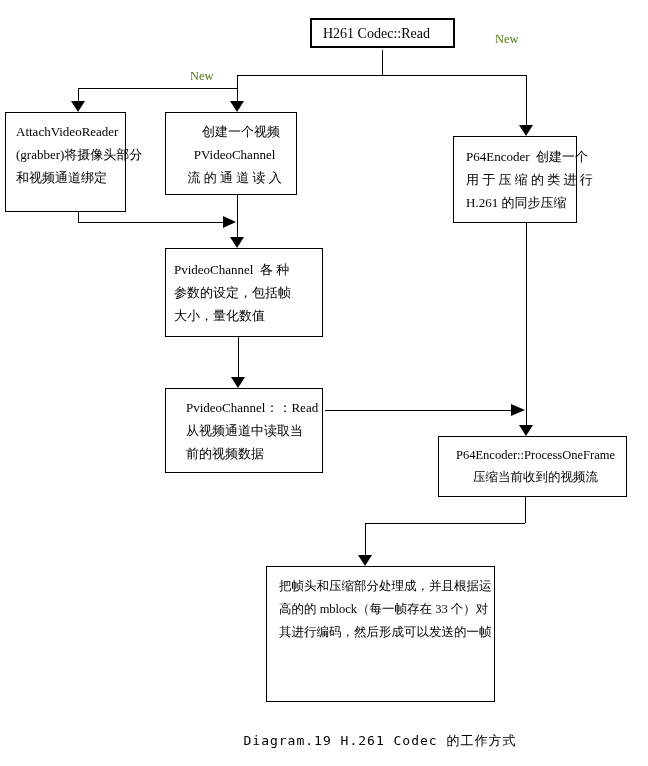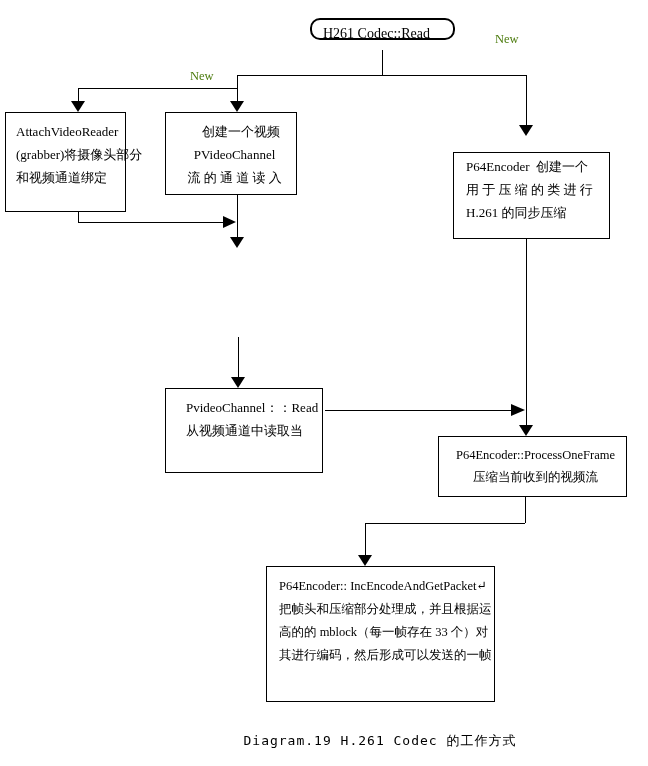--- a/index.html
+++ b/index.html
@@ -11,27 +11,27 @@
   svg.connectors { position:absolute; left:0; top:0; width:648px; height:766px; }
   svg.connectors line { stroke:#000000; stroke-width:1; shape-rendering:crispEdges; }
   svg.connectors polygon { fill:#000000; }
 
   .node {
     position:absolute; border:1px solid #000000; background:#ffffff;
     font-size:13px; box-sizing:border-box;
   }
   .node .line { white-space:pre; line-height:23px; }
 
-  .node-h261   { left:310px; top:18px;  width:145px; height:22px; border-width:2px;border-radius:10px; }
+  .node-h261   { left:310px; top:18px;  width:145px; height:30px; border-width:2px; }
   .node-h261 .line { line-height:28px; padding-left:11px; font-size:14px; }
 
   .node-attach { left:5px;   top:112px; width:121px; height:100px; padding:7px 4px 0 10px; }
   .node-create { left:165px; top:112px; width:132px; height:83px;  padding:7px 4px 0 11px;text-align:center; }
   .node-create .line-0 { text-indent:13px; }
-  .node-p64    { left:453px; top:136px; width:157px; height:87px;  padding:2px 4px 0 12px;margin-top:16px; }
+  .node-p64    { left:453px; top:136px; width:124px; height:87px;  padding:8px 4px 0 12px; }
   .node-params { left:165px; top:248px; width:158px; height:89px;  padding:9px 4px 0 8px; }
   .node-read   { left:165px; top:388px; width:158px; height:85px;  padding:7px 4px 0 20px; }
   .node-procof { left:438px; top:436px; width:189px; height:61px;  padding:7px 4px 0 10px; font-size:12.5px; }
   .node-procof .line { line-height:22px;text-align:center; }
   .node-incenc { left:266px; top:566px; width:229px; height:136px; padding:8px 4px 0 12px; font-size:12.5px; }
 
   .flow-label {
     position:absolute; font-size:12.5px; color:#4d7c0f;
   }
   .label-new-right { left:495px; top:32px; }
@@ -103,33 +103,38 @@
     <div class="line line-2">PVideoChannel</div>
     <div class="line line-1">流 的 通 道 读 入</div>
   </div>
 
   <div class="node node-p64">
     <div class="line line-0">P64Encoder  创建一个</div>
     <div class="line line-1">用 于 压 缩 的 类 进 行</div>
     <div class="line line-2">H.261 的同步压缩</div>
   </div>
 
+  <div class="node node-params">
+    <div class="line line-0">PvideoChannel  各 种</div>
+    <div class="line line-1">参数的设定，包括帧</div>
+    <div class="line line-2">大小，量化数值</div>
+  </div>
 
   <div class="node node-read">
     <div class="line line-0">PvideoChannel：：Read</div>
     <div class="line line-1">从视频通道中读取当</div>
+    <div class="line line-2">前的视频数据</div>
   </div>
 
   <div class="node node-procof">
     <div class="line line-0">P64Encoder::ProcessOneFrame</div>
     <div class="line line-1">压缩当前收到的视频流</div>
   </div>
 
   <div class="node node-incenc">
-    <div class="line line-0">P64Encoder:: IncEncodeAndGetPacket↵</div>
     <div class="line line-1">把帧头和压缩部分处理成，并且根据运</div>
     <div class="line line-3">高的的 mblock（每一帧存在 33 个）对</div>
     <div class="line line-4">其进行编码，然后形成可以发送的一帧</div>
   </div>
 
   <div class="caption">Diagram.19 H.261 Codec 的工作方式</div>
 
 </div>
 
 </body></html>

